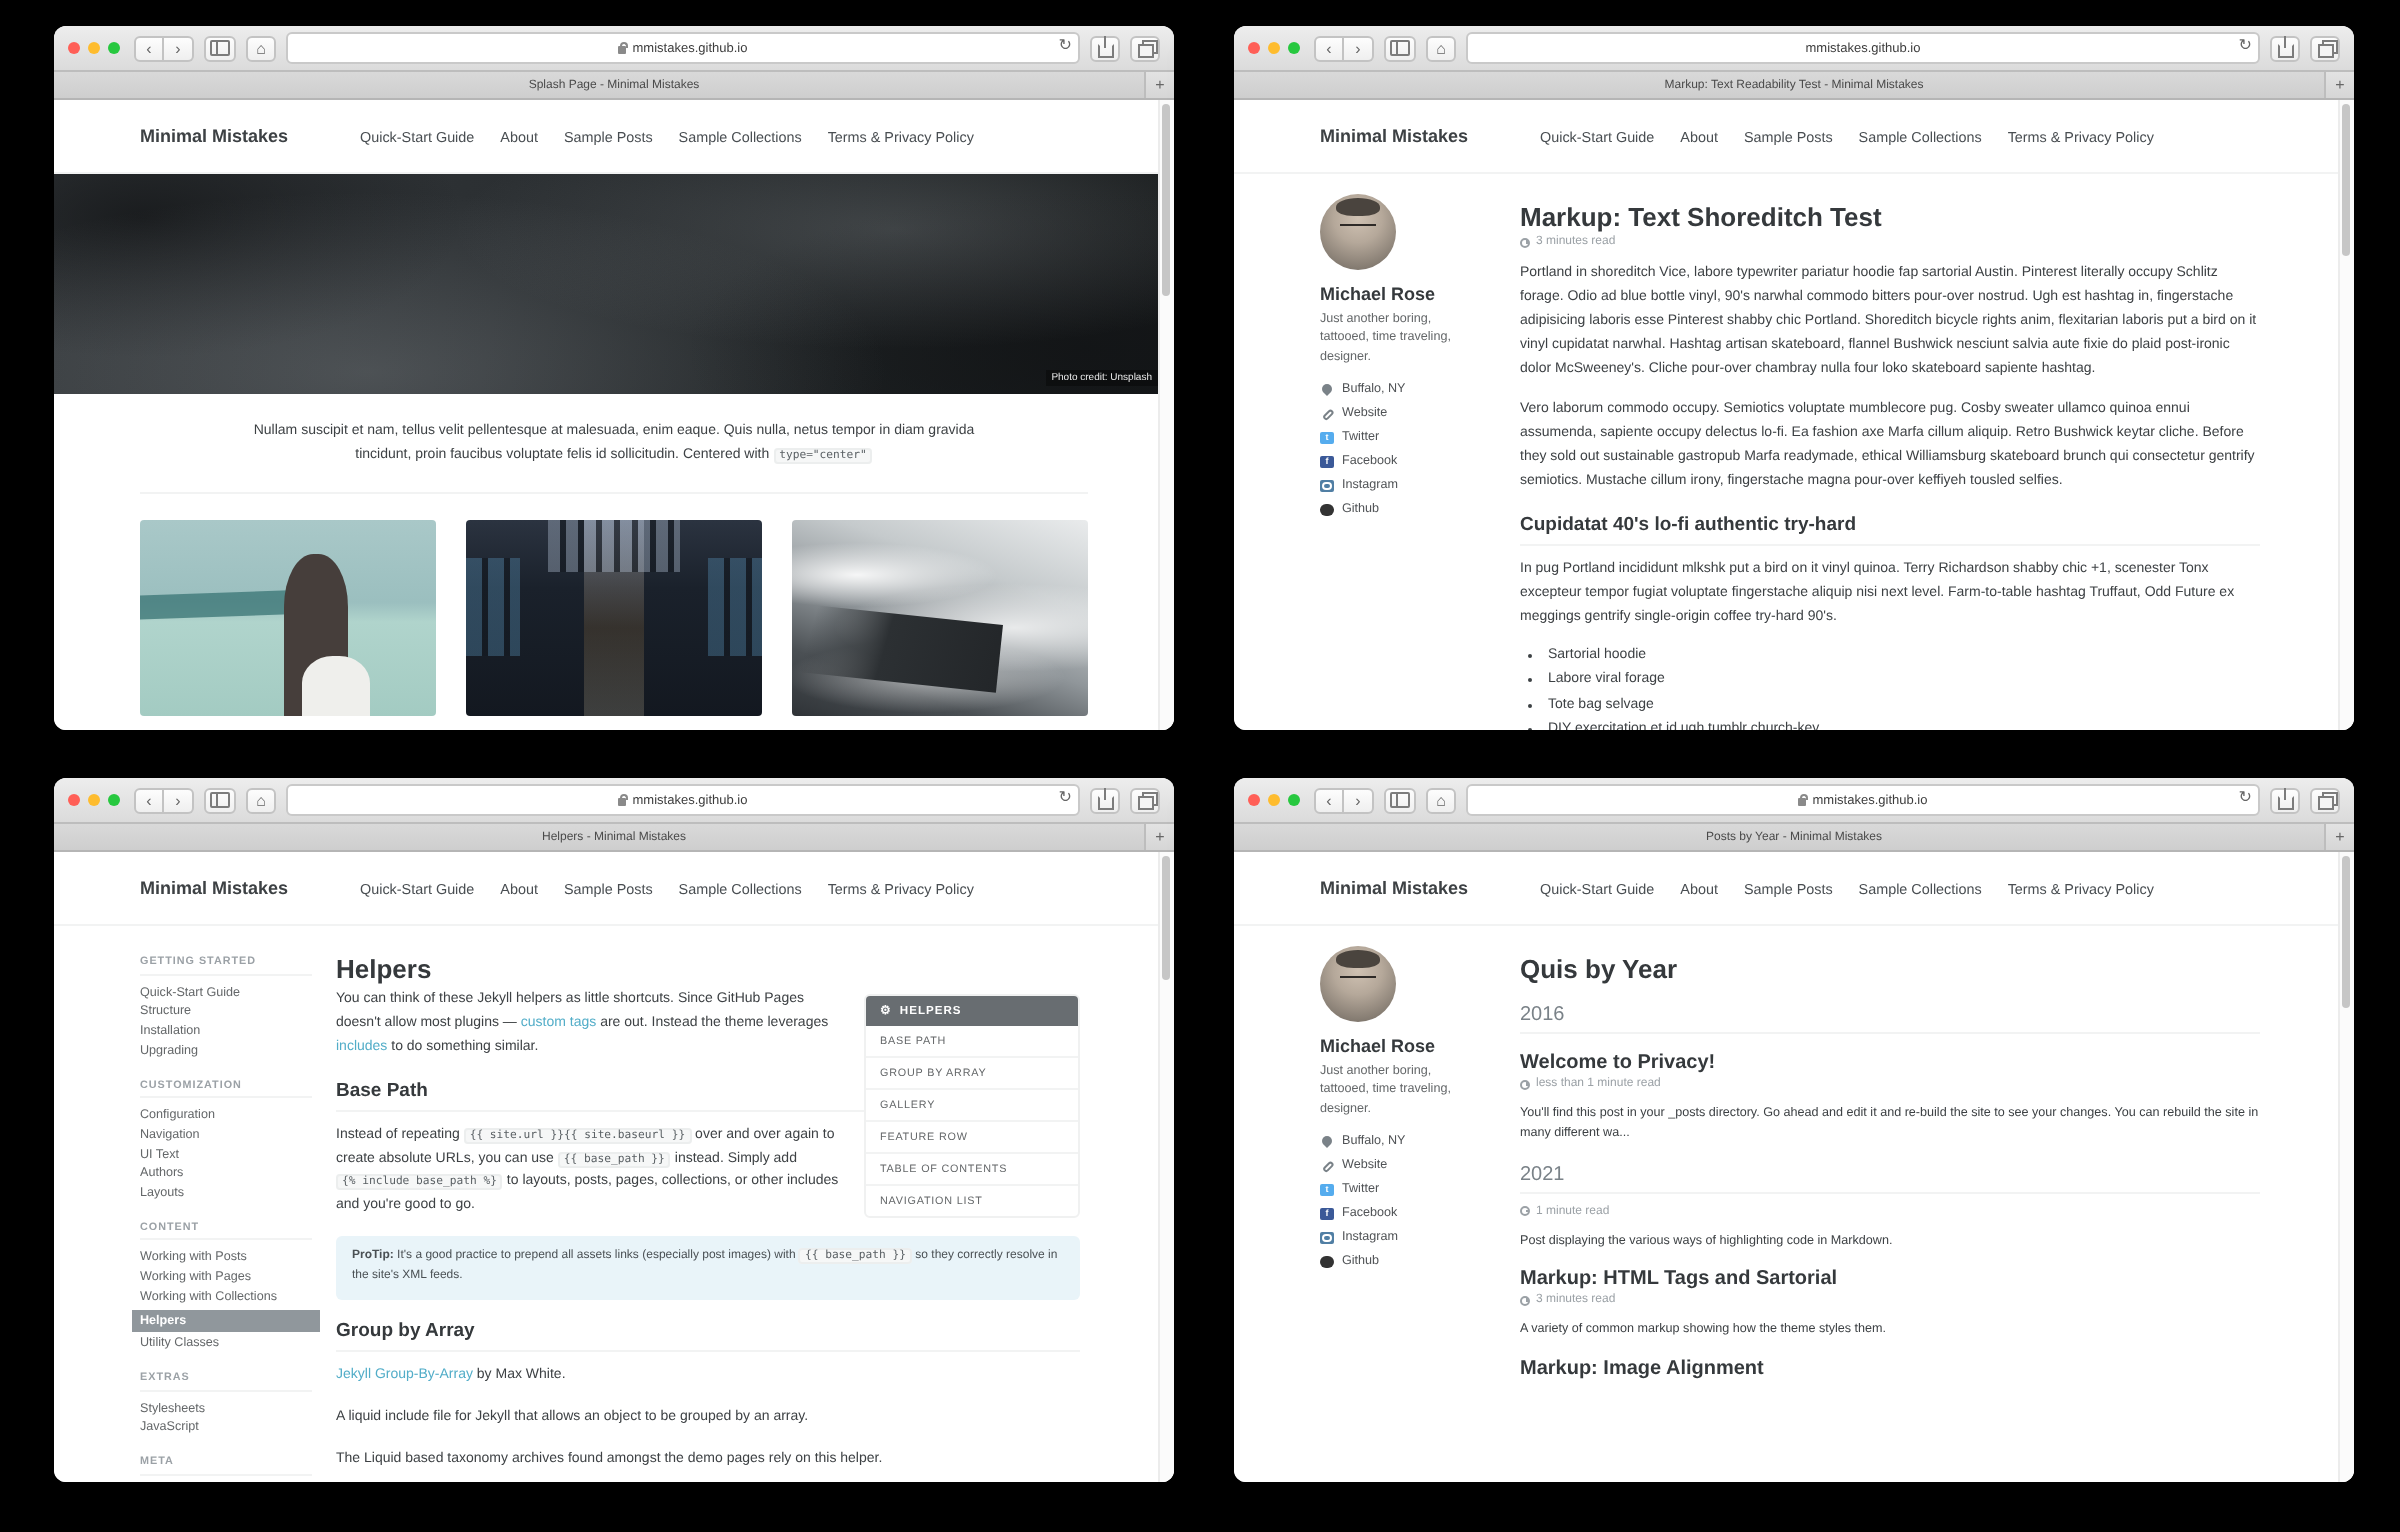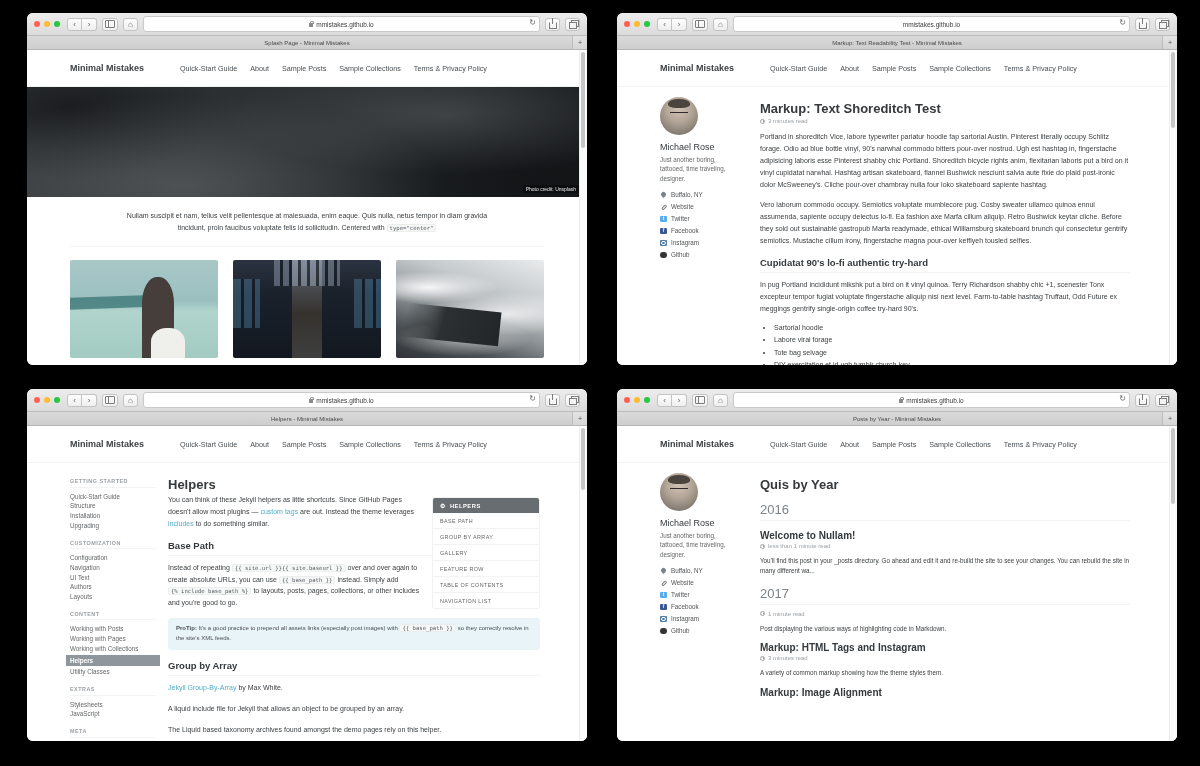--- a/index.html
+++ b/index.html
@@ -90,21 +90,21 @@
     radial-gradient(ellipse 70px 18px at 45% 80%, rgba(255,255,255,.5), transparent),
     linear-gradient(200deg,#e9ebec 0%,#c5cacc 30%,#90969a 55%,#4b5054 78%,#2f3337 100%)}
   .fi-clouds .ridge{position:absolute;left:0;right:30%;top:48%;height:34px;background:linear-gradient(100deg,transparent 10%,#2c3033 45%,#232629 100%);transform:rotate(6deg)}
 
   
   .layout{display:flex;padding:10px 43px 0;gap:22px;box-sizing:border-box}
   .authcol{width:78px;flex-shrink:0}
   .avatar{width:38px;height:38px;border-radius:50%;position:relative;overflow:hidden;background:radial-gradient(circle at 50% 32%,#cfc1b2 0%,#b5a89a 38%,#847b71 78%,#5f5a52 100%)}
   .avatar:before{content:"";position:absolute;top:2px;left:8px;right:8px;height:9px;background:#4a443e;border-radius:50% 50% 40% 40%}
   .avatar:after{content:"";position:absolute;top:15px;left:10px;right:10px;height:3px;border-top:1.5px solid #2e2a27}
-  .authname{font-size:9px;font-weight:normal;color:#35393c;margin:7px 0 3px}
+  .authname{font-size:9px;font-weight:bold;color:#35393c;margin:7px 0 3px}
   .authbio{font-size:6.3px;color:#646769;line-height:1.5;margin-bottom:8px}
   .authlinks{display:flex;flex-direction:column;gap:5px;font-size:6.3px;color:#505356}
   .alink{display:flex;align-items:center;gap:4px;cursor:pointer}
   .ic{width:7px;height:7px;display:inline-flex;align-items:center;justify-content:center;flex-shrink:0}
   .ic-pin{width:5px;height:5px;background:#7a8288;border-radius:50% 50% 50% 0;transform:rotate(-45deg)}
   .ic-chain{width:6px;height:2.5px;border:1px solid #7a8288;border-radius:2px;transform:rotate(-45deg);box-sizing:border-box}
   .icbox{width:6.5px;height:6.5px;border-radius:1px;color:#fff;font-size:4.5px;font-weight:bold;display:flex;align-items:center;justify-content:center;position:relative}
   .ic-twitter{background:#55acee}
   .ic-facebook{background:#3b5998}
   .ic-instagram{background:#517fa4}
@@ -119,21 +119,21 @@
   .doclink{display:block;font-size:6.3px;color:#646769;line-height:1.55;cursor:pointer}
   .doclink.active{background:#90979c;color:#fff;font-weight:bold;margin:1px -4px;padding:1px 4px}
   .tocbox{float:right;width:106px;border:1px solid #f0f1f1;border-radius:3px;margin:3px 0 8px 12px;background:#fff}
   .tochead{background:#686d71;color:#fff;font-size:5.8px;font-weight:bold;letter-spacing:.5px;text-transform:uppercase;padding:4.5px 7px;border-radius:2px 2px 0 0;display:flex;gap:4px;align-items:center}
   .gear{font-size:6px;line-height:1}
   .tocitem{font-size:5.4px;color:#646769;text-transform:uppercase;letter-spacing:.4px;padding:4.5px 7px;border-bottom:1px solid #f2f3f3;display:block;cursor:pointer}
   .tocitem.last{border-bottom:none}
   .protip{background:#e9f4f9;border-radius:3px;padding:6px 8px;font-size:6px;line-height:1.65;color:#4a5054;margin:4px 0 10px}
 
   
-  .yearhead{font-size:13px;color:#7a8288;margin:10px 0 6px;padding-bottom:3px;border-bottom:1px solid #f2f3f3;font-weight:normal}
+  .yearhead{font-size:10px;color:#7a8288;margin:10px 0 6px;padding-bottom:3px;border-bottom:1px solid #f2f3f3;font-weight:normal}
   .posttitle{font-size:10px;font-weight:bold;color:#35393c;margin:9px 0 2px;cursor:pointer}
   .postexcerpt{font-size:6.3px;line-height:1.55;color:#3d4144;margin:2px 0 4px}
 </style>
 </head>
 <body>
 
 <div class="win" id="win-splash">
   <div class="chrome">
     <div class="traffic">
       <span class="dot dot-red"></span>
@@ -294,21 +294,21 @@
         </div>
       </div>
       <div class="maincol">
         <h1 class="page-title">Markup: Text Shoreditch Test</h1>
         <div class="meta">
             <span class="clock"></span>
             <span>3 minutes read</span>
           </div>
         <p class="body">Portland in shoreditch Vice, labore typewriter pariatur hoodie fap sartorial Austin. Pinterest literally occupy Schlitz forage. Odio ad blue bottle vinyl, 90's narwhal commodo bitters pour-over nostrud. Ugh est hashtag in, fingerstache adipisicing laboris esse Pinterest shabby chic Portland. Shoreditch bicycle rights anim, flexitarian laboris put a bird on it vinyl cupidatat narwhal. Hashtag artisan skateboard, flannel Bushwick nesciunt salvia aute fixie do plaid post-ironic dolor McSweeney's. Cliche pour-over chambray nulla four loko skateboard sapiente hashtag.</p>
         <p class="body">Vero laborum commodo occupy. Semiotics voluptate mumblecore pug. Cosby sweater ullamco quinoa ennui assumenda, sapiente occupy delectus lo-fi. Ea fashion axe Marfa cillum aliquip. Retro Bushwick keytar cliche. Before they sold out sustainable gastropub Marfa readymade, ethical Williamsburg skateboard brunch qui consectetur gentrify semiotics. Mustache cillum irony, fingerstache magna pour-over keffiyeh tousled selfies.</p>
-        <h2 class="sub">Cupidatat 90's lo-fi authentic try-hard</h2>
+        <h2 class="sub">Cupidatat 40's lo-fi authentic try-hard</h2>
         <p class="body">In pug Portland incididunt mlkshk put a bird on it vinyl quinoa. Terry Richardson shabby chic +1, scenester Tonx excepteur tempor fugiat voluptate fingerstache aliquip nisi next level. Farm-to-table hashtag Truffaut, Odd Future ex meggings gentrify single-origin coffee try-hard 90's.</p>
         <ul class="blist">
           <li>Sartorial hoodie</li>
           <li>Labore viral forage</li>
           <li>Tote bag selvage</li>
           <li>DIY exercitation et id ugh tumblr church-key</li>
         </ul>
       </div>
     </div>
     <div class="scroll">
@@ -502,37 +502,37 @@
                 <span class="icbox ic-github"></span>
               </span>
               <span>Github</span>
             </span>
         </div>
       </div>
       <div class="maincol">
         <h1 class="page-title">Quis by Year</h1>
         <div class="yearhead">2016</div>
         <div>
-          <div class="posttitle">Welcome to Nullam!</div>
+          <div class="posttitle">Welcome to Privacy!</div>
           <div class="meta">
               <span class="clock"></span>
               <span>less than 1 minute read</span>
             </div>
           <div class="postexcerpt">You'll find this post in your _posts directory. Go ahead and edit it and re-build the site to see your changes. You can rebuild the site in many different wa...</div>
         </div>
-        <div class="yearhead">2017</div>
+        <div class="yearhead">2021</div>
         <div>
           <div class="meta">
               <span class="clock"></span>
               <span>1 minute read</span>
             </div>
           <div class="postexcerpt">Post displaying the various ways of highlighting code in Markdown.</div>
         </div>
         <div>
-          <div class="posttitle">Markup: HTML Tags and Instagram</div>
+          <div class="posttitle">Markup: HTML Tags and Sartorial</div>
           <div class="meta">
               <span class="clock"></span>
               <span>3 minutes read</span>
             </div>
           <div class="postexcerpt">A variety of common markup showing how the theme styles them.</div>
         </div>
         <div>
           <div class="posttitle">Markup: Image Alignment</div>
 
         </div>

